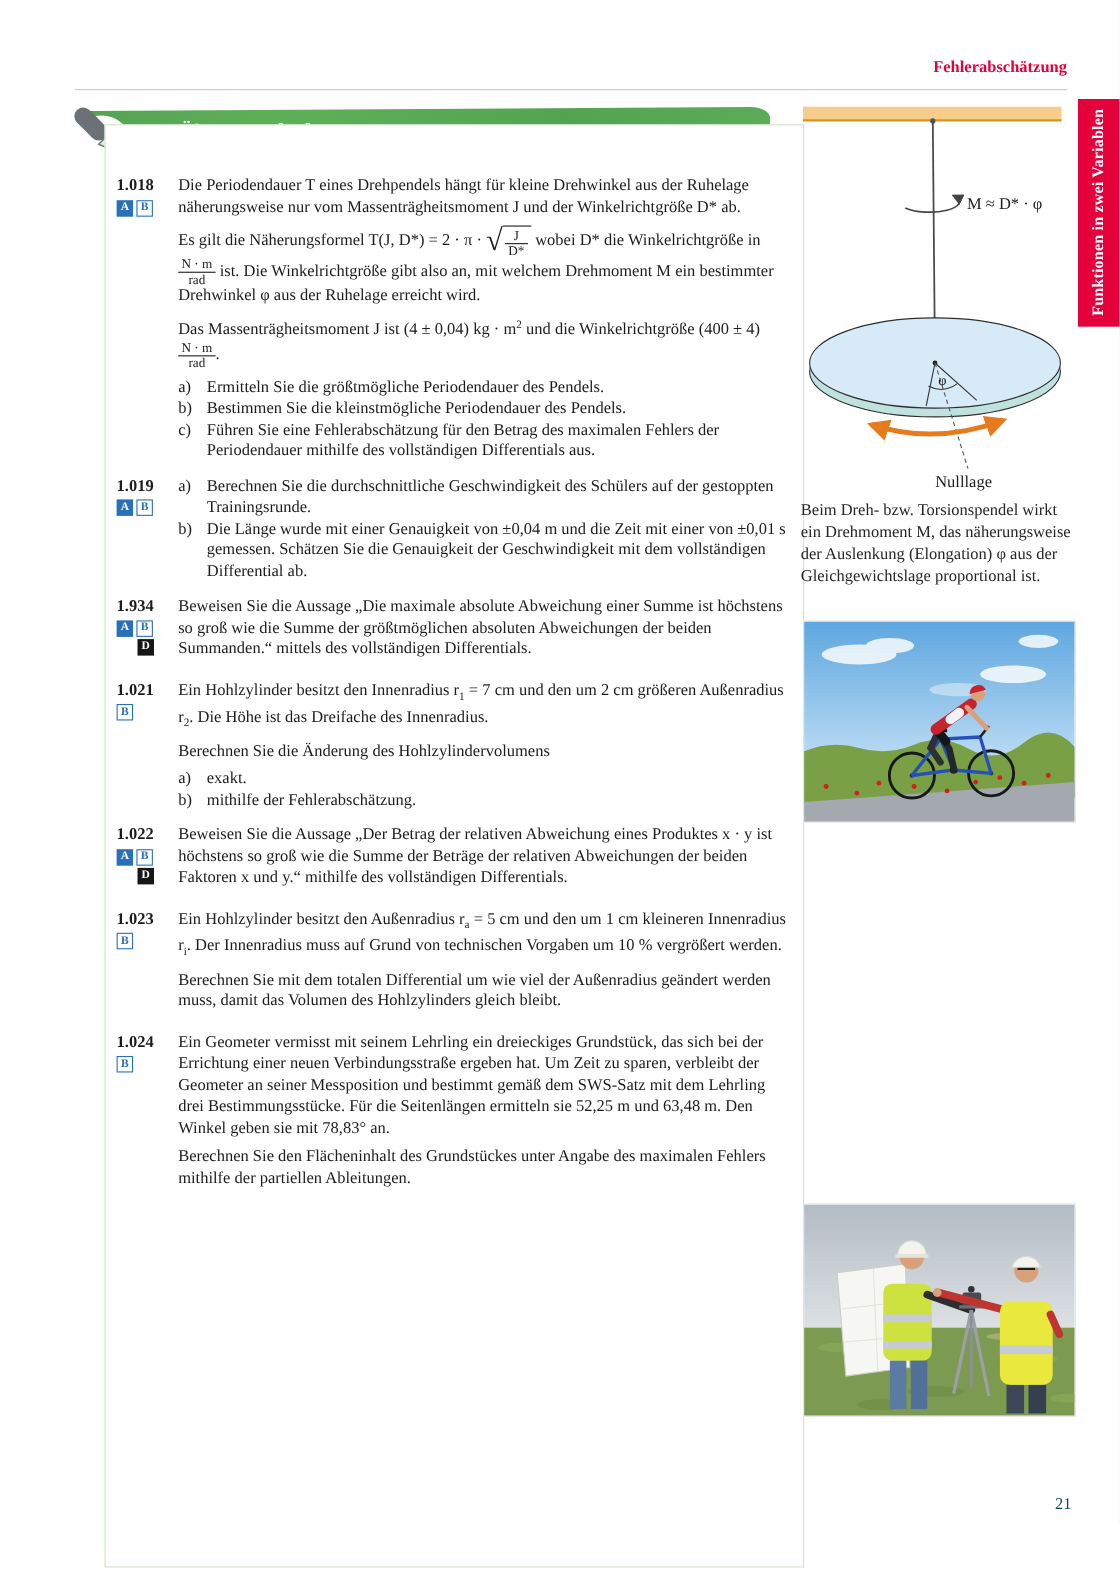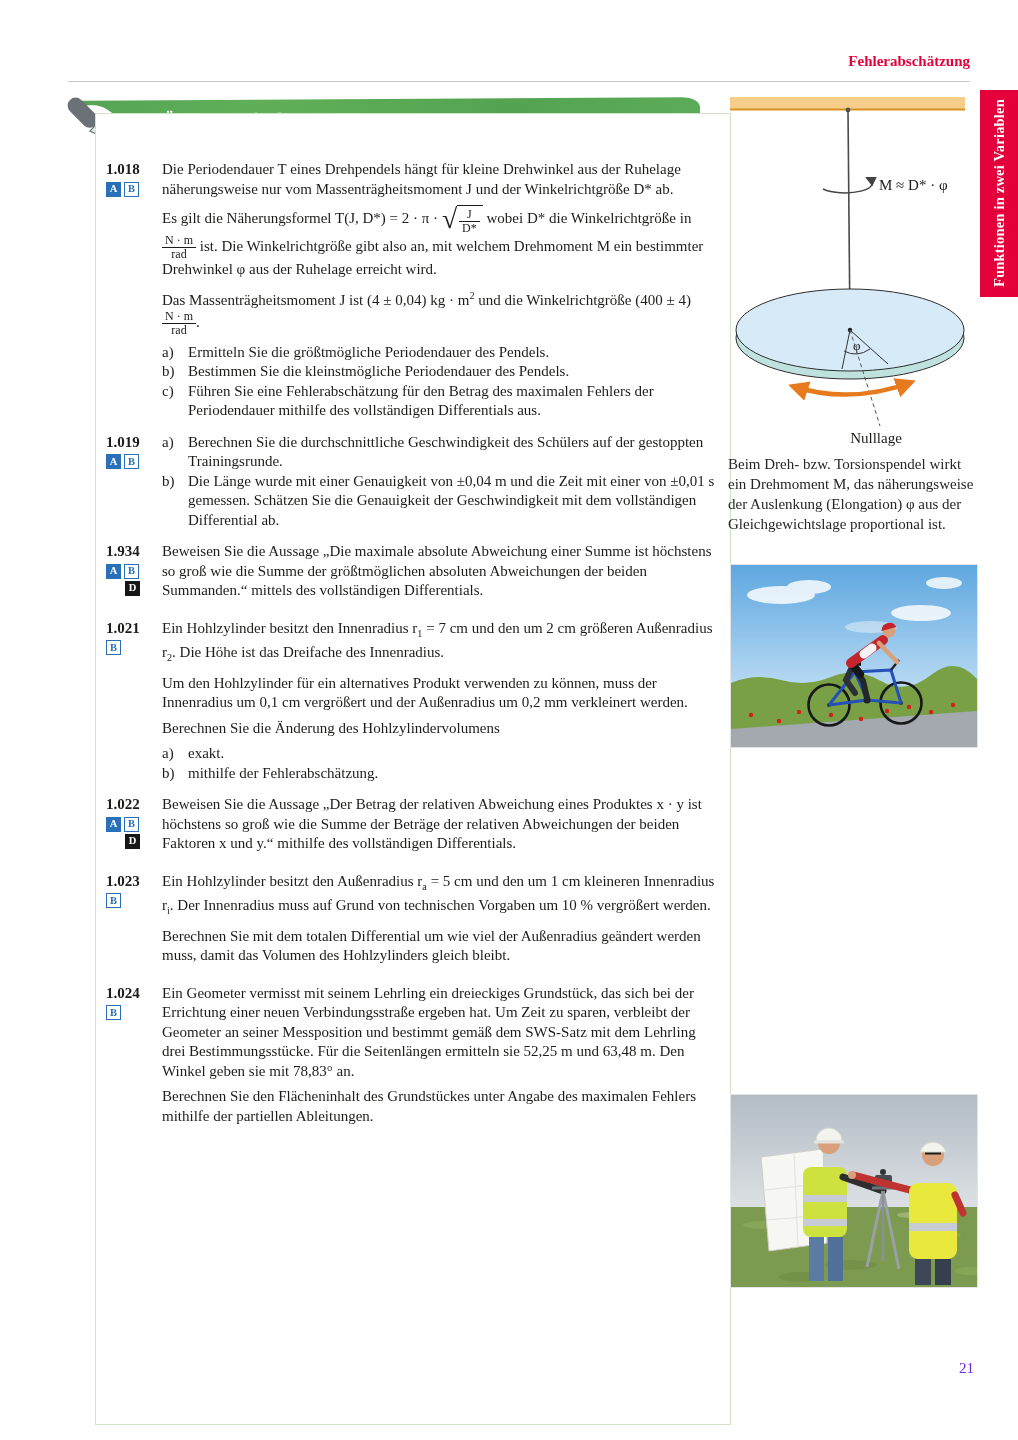--- a/index.html
+++ b/index.html
@@ -57,21 +57,21 @@
 
   
   .pendulum{position:absolute;left:726px;top:94px;}
   .fig-caption{position:absolute;left:728px;top:454px;width:252px;font-size:15px;line-height:1.34;color:#262626;}
 
   
   .photo{position:absolute;border:1px solid #e3e3e3;background:#fff;line-height:0;}
   .photo-cyclist{left:730px;top:564px;}
   .photo-surveyors{left:730px;top:1094px;}
 
-  .page-number{position:absolute;right:44px;top:1360px;font-size:15px;color:#6d28d9;}
+  .page-number{position:absolute;right:44px;top:1360px;font-size:15px;color:#0c4a6e;}
 </style>
 </head>
 <body>
 
 <div class="page">
 
   <div class="running-head">Fehlerabschätzung</div>
   <div class="head-rule"></div>
 
   <div class="side-tab">
@@ -158,21 +158,20 @@
         </div>
         <div class="ex">
           <div class="ex-num">
             <div class="num-label">1.021</div>
             <div class="badge-row">
               <span class="badge outline">B</span>
             </div>
           </div>
           <div class="ex-body">
             <p>Ein Hohlzylinder besitzt den Innenradius r<sub>1</sub> = 7 cm und den um 2 cm größeren Außenradius r<sub>2</sub>. Die Höhe ist das Dreifache des Innenradius.</p>
-            <p>Um den Hohlzylinder für ein alternatives Produkt verwenden zu können, muss der Innenradius um 0,1 cm vergrößert und der Außenradius um 0,2 mm verkleinert werden.</p>
             <p>Berechnen Sie die Änderung des Hohlzylindervolumens</p>
             <div class="it">
               <span class="it-label">a)</span>
               <span class="it-text">exakt.</span>
             </div>
             <div class="it">
               <span class="it-label">b)</span>
               <span class="it-text">mithilfe der Fehlerabschätzung.</span>
             </div>
           </div>

